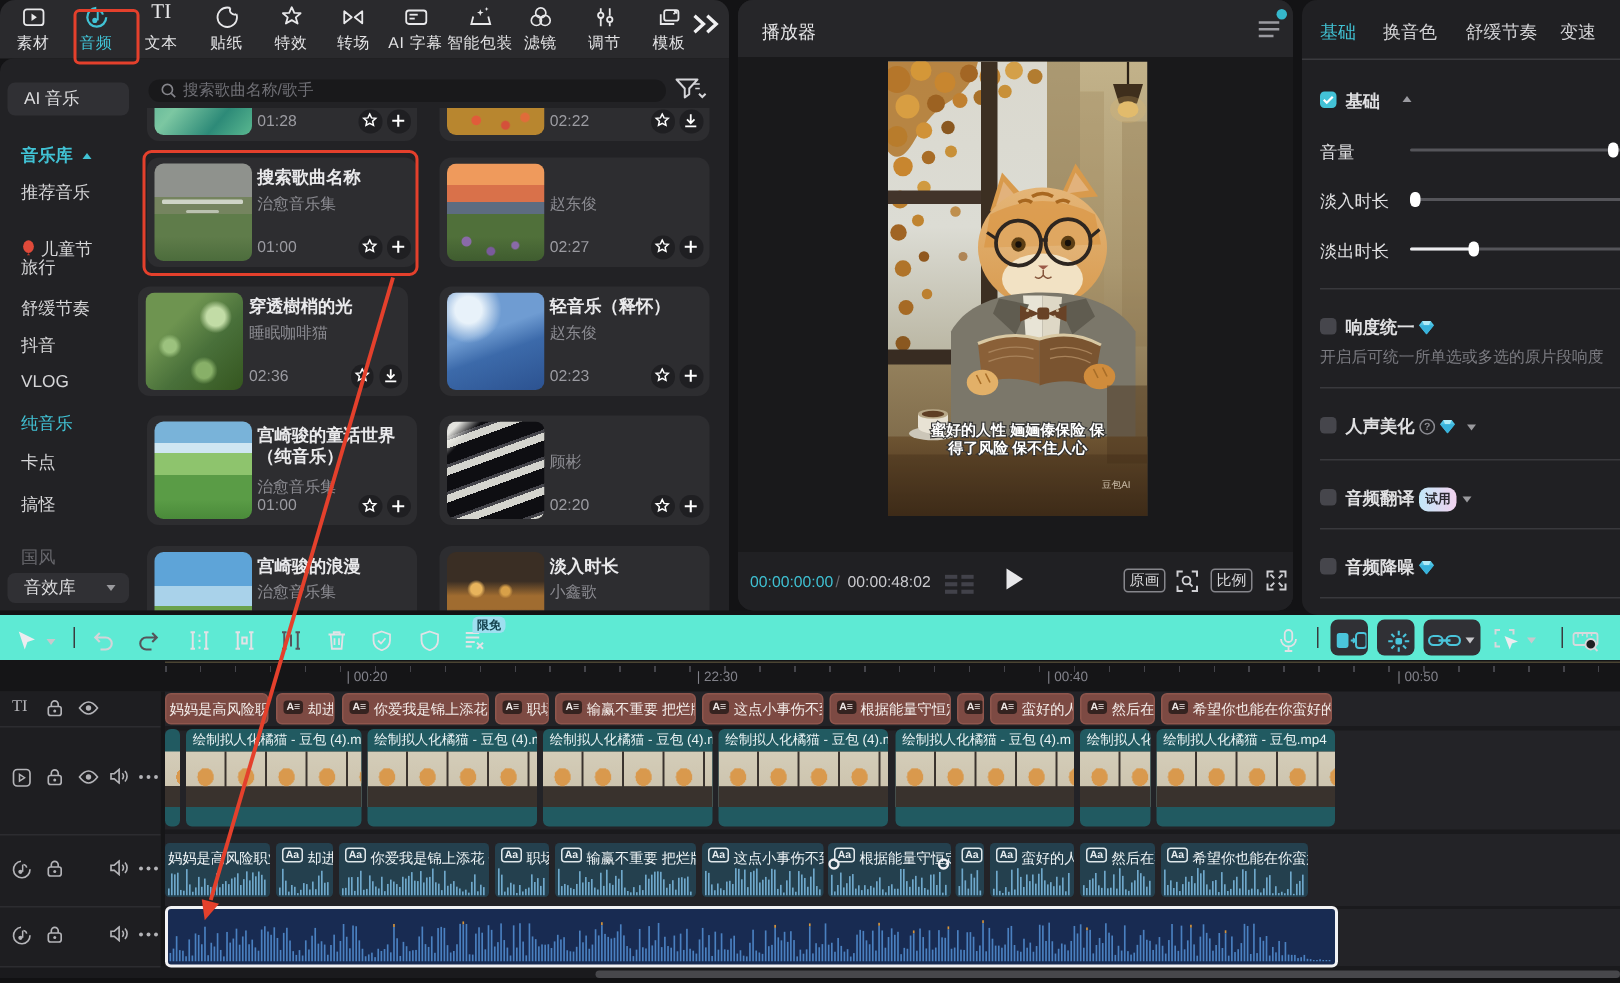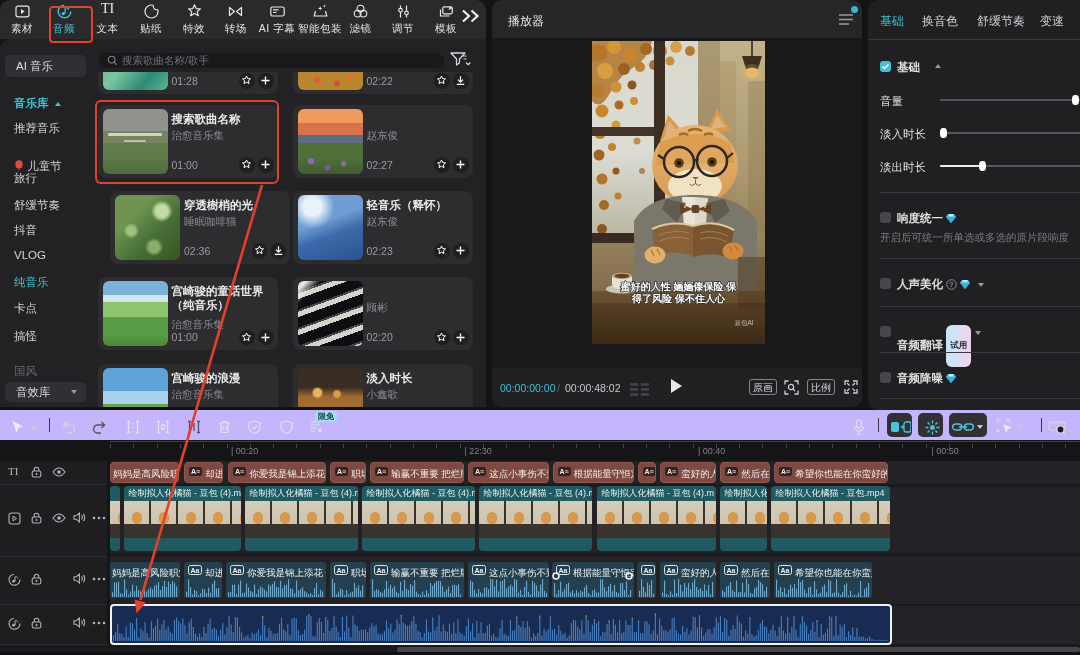--- a/index.html
+++ b/index.html
@@ -50,21 +50,21 @@
 .pcheck{position:absolute;left:0;top:1px;width:11px;height:11px;border-radius:3px;background:#46464c}
 .pcheck.on{background:#43c2d6}
 .plab{position:absolute;left:17px;top:0;font-weight:bold;white-space:nowrap}
 .psep{position:absolute;left:12px;right:0;height:1px;background:#39393d}
 .sld{position:absolute;height:2px;background:#55555a;border-radius:1px}
 .sldf{position:absolute;height:2px;background:#ececee;border-radius:1px}
 .knob{position:absolute;width:7px;height:10px;background:#fff;border-radius:3px/4px;top:-4px}
 .gem{display:inline-block;vertical-align:-1px}
 
 #timeline{position:absolute;left:0;top:410px;width:1080px;height:245px;background:#1a1a1d}
-#tltools{position:absolute;left:0;top:0;width:1080px;height:30px;background:#c4b5fd}
+#tltools{position:absolute;left:0;top:0;width:1080px;height:30px;background:#5eead4}
 #ruler{position:absolute;left:110px;top:30px;width:970px;height:21px;font-size:9px;color:#82828a}
 .rlab{position:absolute;top:6px}
 #heads{position:absolute;left:0;top:51px;width:107px;height:183px;background:#1e1e21}
 .hsep{position:absolute;left:0;width:107px;height:1px;background:#2c2c30}
 #tracks{position:absolute;left:110px;top:51px;width:970px;height:194px}
 
 .tseg{position:absolute;top:52px;height:21px;background:#7d4a43;border:1px solid #8f564d;border-radius:4px;overflow:hidden;white-space:nowrap}
 .tseg .abdg{display:inline-block;background:#352320;color:#efe9e7;font-size:7px;border-radius:2.5px;
  padding:1px 2px;margin:4px 3px 0 4px;font-weight:bold;vertical-align:top}
 .tseg .ttxt{font-size:9.5px;color:#f3ece9;line-height:21px}
@@ -296,21 +296,21 @@
             <svg width="11" height="11" viewBox="0 0 11 11">
               <path d="M5.5 1l1.2 2.6 2.8.3-2.1 1.9.6 2.8L5.5 7.2 3 8.6l.6-2.8L1.5 3.9l2.8-.3z" fill="none" stroke="#fff" stroke-width="1"></path>
             </svg>
           </div>
           <div class="cbtn plus">
             <svg width="11" height="11" viewBox="0 0 11 11">
               <path d="M5.5 1.5v8M1.5 5.5h8" stroke="#fff" stroke-width="1.4"></path>
             </svg>
           </div>
         </div>
-        <div class="mcard" style="left:19px;top:118.8px">
+        <div class="mcard" style="left:1px;top:118.8px">
           <div class="mthumb th2l"></div>
           <div class="mtitle">穿透樹梢的光</div>
           <div class="martist">睡眠咖啡猫</div>
           <div class="mdur">02:36</div>
           <div class="cbtn star">
             <svg width="11" height="11" viewBox="0 0 11 11">
               <path d="M5.5 1l1.2 2.6 2.8.3-2.1 1.9.6 2.8L5.5 7.2 3 8.6l.6-2.8L1.5 3.9l2.8-.3z" fill="none" stroke="#fff" stroke-width="1"></path>
             </svg>
           </div>
           <div class="cbtn plus">
@@ -569,21 +569,21 @@
         </svg> <svg class="gem" width="10" height="9" viewBox="0 0 10 9">
           <path d="M2.2 0h5.6L10 2.8 5 9 0 2.8z" fill="#52c6e6"></path>
           <path d="M2.2 0h5.6L6.6 2.8H3.4z" fill="#b0ecf8"></path>
           <path d="M0 2.8h10L5 9z" fill="#38b2da"></path>
         </svg></div>
       <span class="caret dn" style="position:absolute;left:98px;top:6px"></span>
     </div>
 <div class="psep" style="top:306px"></div>
 <div class="prow" style="top:325px">
       <div class="pcheck"></div>
-      <div class="plab">音频翻译 <span style="display:inline-block;background:linear-gradient(90deg,#c2e8f8,#f2d2ee);color:#2a2a30;font-size:8.5px;font-weight:bold;border-radius:6px;padding:15px 4px;vertical-align:1px">试用</span></div>
+      <div class="plab">音频翻译 <span style="display:inline-block;background:linear-gradient(90deg,#c2e8f8,#f2d2ee);color:#2a2a30;font-size:8.5px;font-weight:bold;border-radius:6px;padding:2px 4px;vertical-align:1px">试用</span></div>
       <span class="caret dn" style="position:absolute;left:95px;top:6px"></span>
     </div>
 <div class="psep" style="top:352px"></div>
 <div class="prow" style="top:371px">
       <div class="pcheck"></div>
       <div class="plab">音频降噪 <svg class="gem" width="10" height="9" viewBox="0 0 10 9">
           <path d="M2.2 0h5.6L10 2.8 5 9 0 2.8z" fill="#52c6e6"></path>
           <path d="M2.2 0h5.6L6.6 2.8H3.4z" fill="#b0ecf8"></path>
           <path d="M0 2.8h10L5 9z" fill="#38b2da"></path>
         </svg></div>

